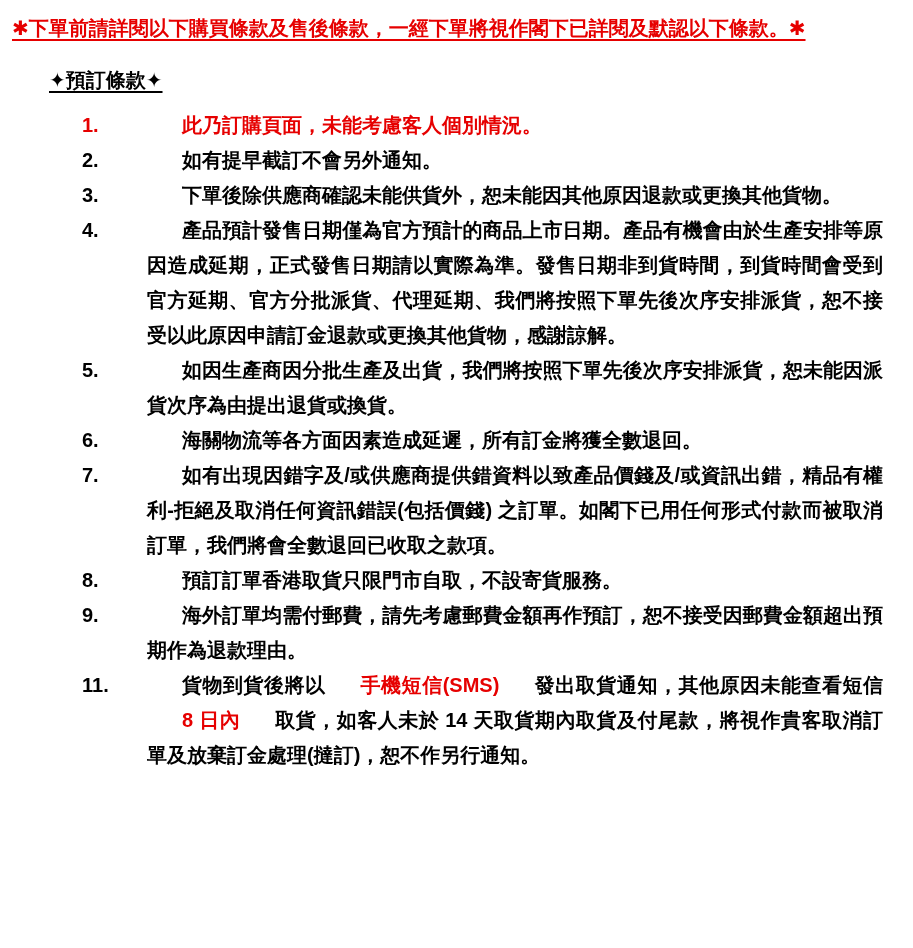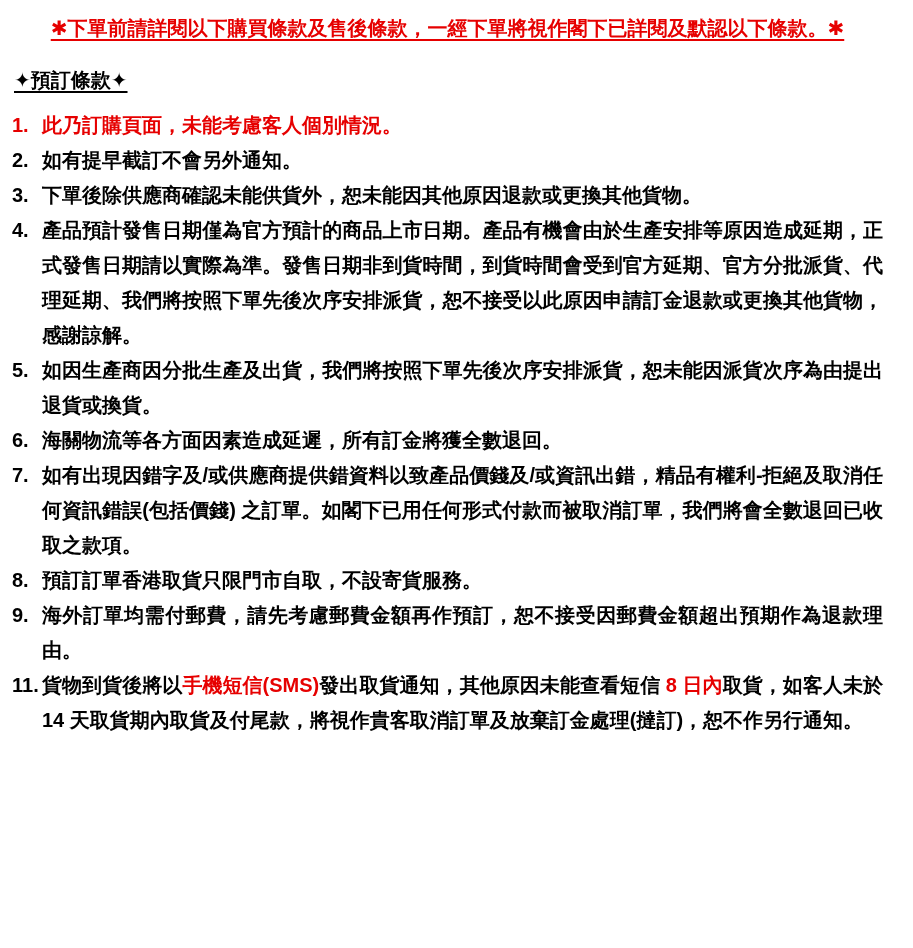--- a/index.html
+++ b/index.html
@@ -1,41 +1,40 @@
 <!DOCTYPE html>
 <html lang="zh-Hant" style="--red: #e60000; --blue: #0000ee; --ink: #000000; --bg: #ffffff;"><head>
 <meta charset="utf-8">
 <style>
   :root{
     --red:#e60000;
     --blue:#0000ee;
     --ink:#000000;
     --bg:#ffffff;
   }
-  *{box-sizing:border-box;}
+  *{box-sizing:border-box;margin-left:35px;}
   html,body{margin:0;padding:0;}
   body{
     width:913px;
     min-height:948px;
     background:var(--bg);
     color:var(--ink);
     font-family:"Liberation Sans","DejaVu Sans",sans-serif;
     font-weight:700;
     padding:8px 30px 6px 12px;
   }
   .notice{
     color:var(--red);
     font-size:20px;
     line-height:28px;
     white-space:nowrap;
     text-decoration:underline;
     text-decoration-thickness:2px;
     text-underline-offset:4px;
     margin:6px 0 0 0;
-    text-align:center;
   }
   .heading{
     color:var(--ink);
     font-size:20px;
     line-height:28px;
     text-decoration:underline;
     text-decoration-thickness:2px;
     text-underline-offset:4px;
     margin:24px 0 0 2px;
     display:inline-block;

